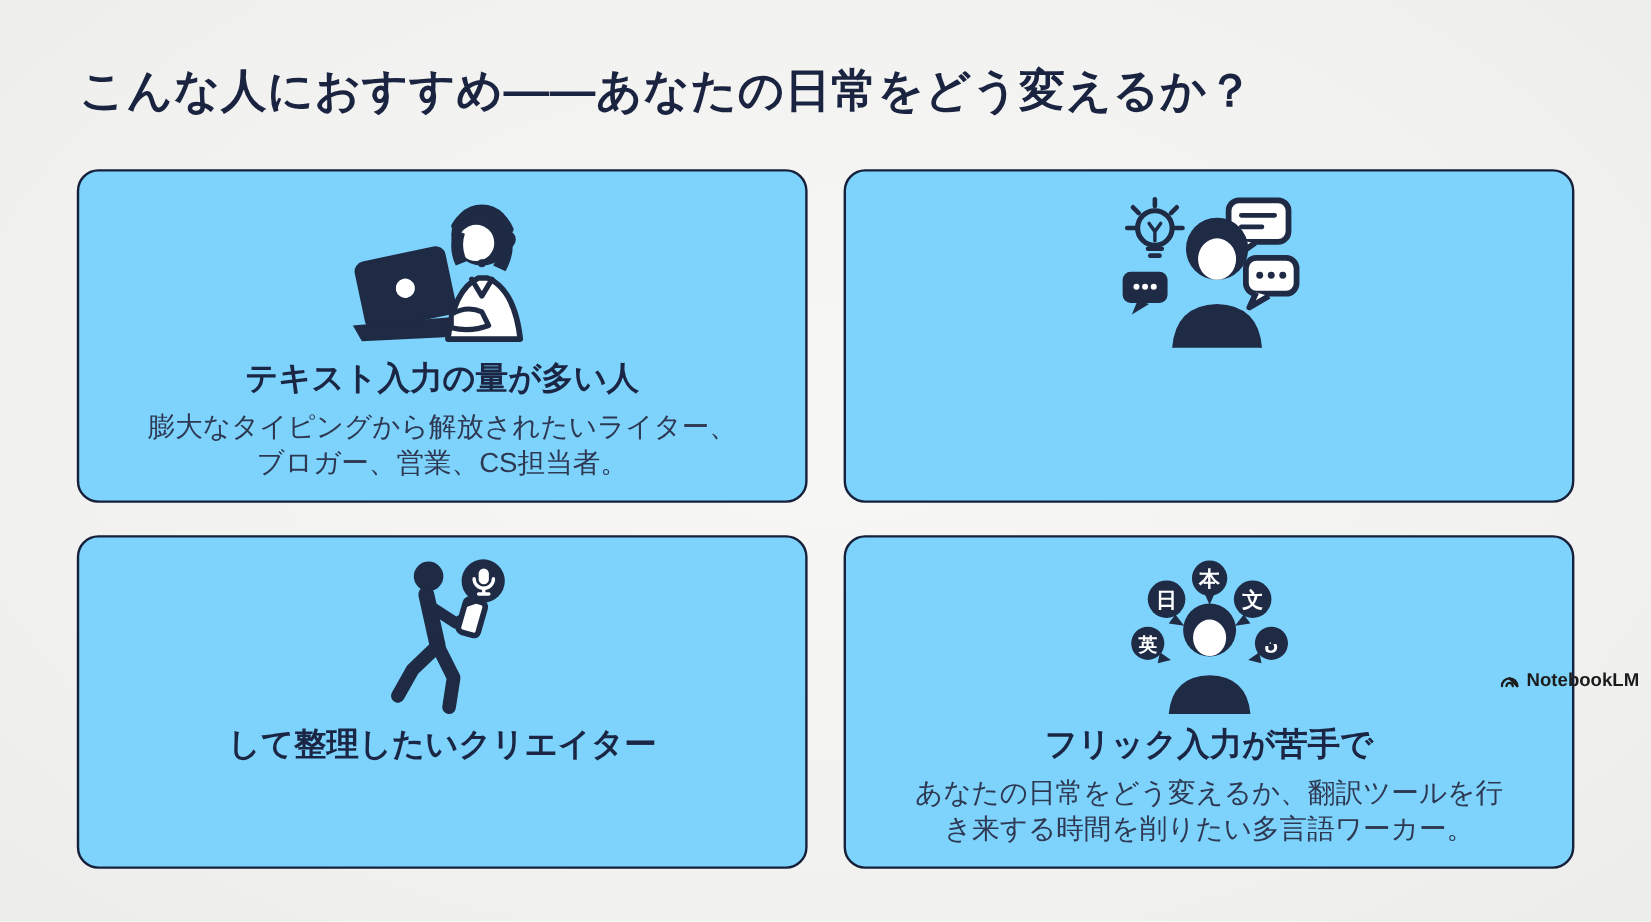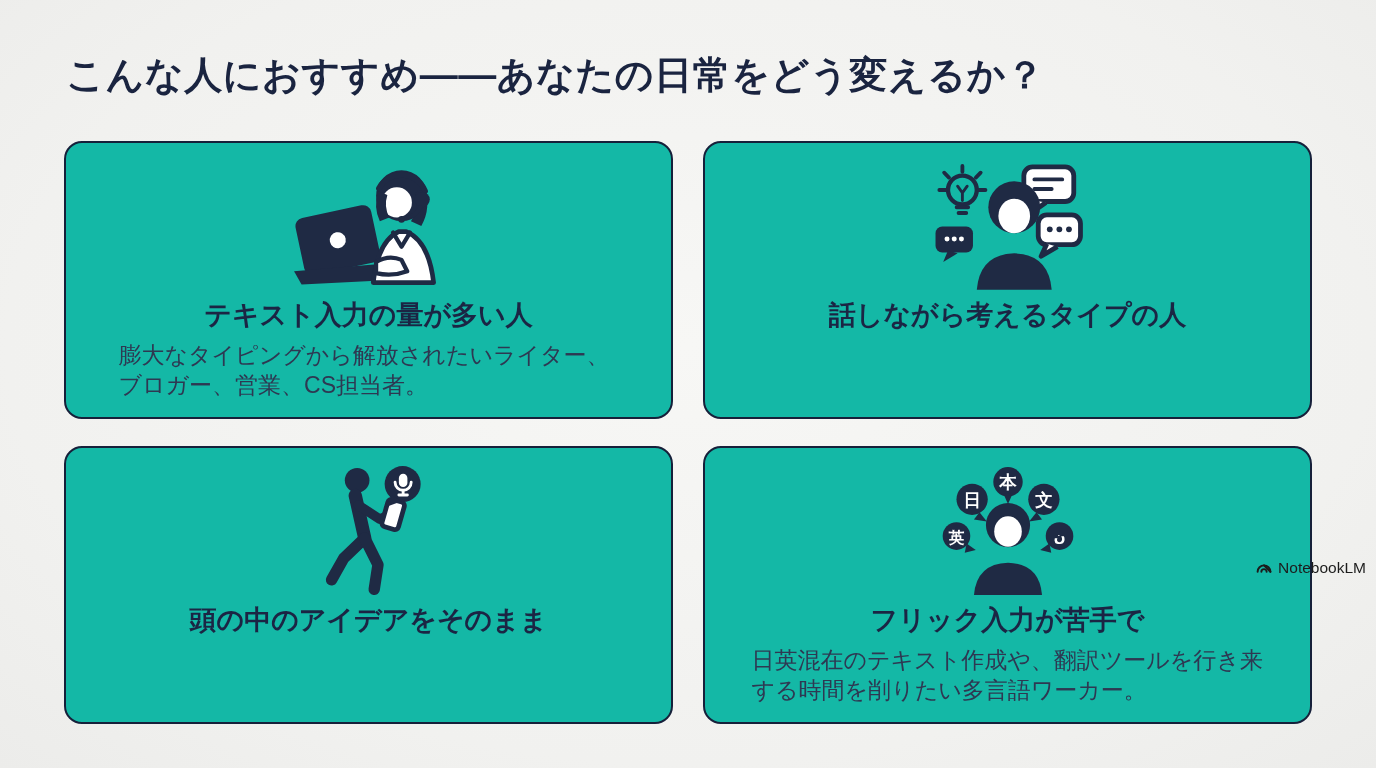--- a/index.html
+++ b/index.html
@@ -12,37 +12,37 @@
   .page-title{
     position:absolute;left:66px;top:50px;margin:0;
     font-size:38px;font-weight:800;color:#1a2440;letter-spacing:.5px;white-space:nowrap;
   }
   .grid{
     position:absolute;left:64px;top:141px;
     display:grid;grid-template-columns:609px 609px;grid-template-rows:278px 278px;
     column-gap:30px;row-gap:27px;
   }
   .card{
-    box-sizing:border-box;background:#14b8a6;
+    box-sizing:border-box;background:#7dd3fc;
     border:2.5px solid #16203a;border-radius:18px;
     display:flex;flex-direction:column;align-items:center;
     padding-top:14px;overflow:hidden;
   }
   .icon-box{height:138px;display:flex;align-items:center;justify-content:center;}
   .card-title{font-size:27px;font-weight:800;color:#1b2544;margin:4px 0 0 0;line-height:1.25;}
   .card-desc{
-    font-size:23px;color:#2e3852;text-align:left;line-height:1.31;
+    font-size:23px;color:#2e3852;text-align:center;line-height:1.31;
     margin:7px 0 0 0;
   }
   .card:nth-child(1) .card-desc,.card:nth-child(2) .card-desc{max-width:500px;}
   .card:nth-child(3) .card-desc,.card:nth-child(4) .card-desc{max-width:512px;}
   .watermark{
     position:absolute;right:10px;bottom:8px;
     display:flex;align-items:center;gap:5px;
-    font-size:15.5px;font-weight:400;color:#1c1c1c;
+    font-size:15.5px;font-weight:700;color:#1c1c1c;
   }
   svg{display:block;}
 </style>
 </head>
 <body>
 
 <div class="slide">
 
   <h1 class="page-title">こんな人におすすめ——あなたの日常をどう変えるか？</h1>
 
@@ -103,21 +103,20 @@
             <circle cx="31.5" cy="81" r="2.6" fill="#ffffff"></circle>
             <circle cx="39" cy="81" r="2.6" fill="#ffffff"></circle>
           </g>
           <g>
             <circle cx="94" cy="48" r="27" fill="#1f2a44"></circle>
             <ellipse cx="94" cy="57" rx="16.5" ry="18" fill="#ffffff"></ellipse>
             <path d="M55 134 q3 -37 39 -38 q36 1 39 38 z" fill="#1f2a44"></path>
           </g>
         </svg>
       </div>
-      <div class="card-title">話しながら考えるタイプの人</div>
     </div>
 
     <div class="card">
       <div class="icon-box">
         <svg width="128" height="133" viewBox="0 0 135 140" aria-hidden="true">
           <g>
             <circle cx="55" cy="16" r="13" fill="#1f2a44"></circle>
             <g fill="none" stroke="#1f2a44" stroke-linecap="round">
               <path d="M53 32 L63 77" stroke-width="14"></path>
               <path d="M56 42 L79 57 L91 51" stroke-width="10" stroke-linejoin="round"></path>
@@ -126,21 +125,21 @@
             </g>
             <rect x="84" y="37" width="18" height="30" rx="4" fill="#ffffff" stroke="#1f2a44" stroke-width="5" transform="rotate(16 93 52)"></rect>
             <circle cx="103" cy="20" r="19" fill="#1f2a44"></circle>
             <path d="M92 32 L83 45 L102 38 Z" fill="#1f2a44"></path>
             <rect x="99" y="9" width="9" height="14" rx="4.5" fill="#ffffff"></rect>
             <path d="M95 18 a8.5 8.5 0 0 0 17 0" fill="none" stroke="#ffffff" stroke-width="3" stroke-linecap="round"></path>
             <path d="M103.5 27 v4 M99 31.5 h9" stroke="#ffffff" stroke-width="3" stroke-linecap="round"></path>
           </g>
         </svg>
       </div>
-      <div class="card-title">頭の中のアイデアをそのまま</div>
+      <div class="card-title">して整理したいクリエイター</div>
     </div>
 
     <div class="card">
       <div class="icon-box">
         <svg width="138" height="131" viewBox="0 0 150 142" aria-hidden="true">
           <g>
             <circle cx="75" cy="64" r="24" fill="#1f2a44"></circle>
             <ellipse cx="75" cy="71" rx="15" ry="16.5" fill="#ffffff"></ellipse>
             <path d="M38 140 q3 -34 37 -35 q34 1 37 35 z" fill="#1f2a44"></path>
             <g fill="#1f2a44">
@@ -159,21 +158,21 @@
               <text x="36" y="43">日</text>
               <text x="75" y="24">本</text>
               <text x="114" y="43">文</text>
               <text x="19" y="83" font-size="17">英</text>
               <text x="131" y="82" font-size="15">ن</text>
             </g>
           </g>
         </svg>
       </div>
       <div class="card-title">フリック入力が苦手で</div>
-      <div class="card-desc">日英混在のテキスト作成や、翻訳ツールを行き来する時間を削りたい多言語ワーカー。</div>
+      <div class="card-desc">あなたの日常をどう変えるか、翻訳ツールを行き来する時間を削りたい多言語ワーカー。</div>
     </div>
 
   </div>
 
   <div class="watermark">
     <span>
       <svg width="18" height="18" viewBox="0 0 24 24" aria-hidden="true">
         <path d="M3.5 17 a8.5 8.5 0 0 1 17 0" fill="none" stroke="#1c1c1c" stroke-width="2.6" stroke-linecap="round"></path>
         <path d="M8.5 17 a3.5 3.5 0 0 1 7 0" fill="none" stroke="#1c1c1c" stroke-width="2.6" stroke-linecap="round"></path>
         <path d="M12 8.5 l8.5 8.5" stroke="#1c1c1c" stroke-width="2.6" stroke-linecap="round"></path>

